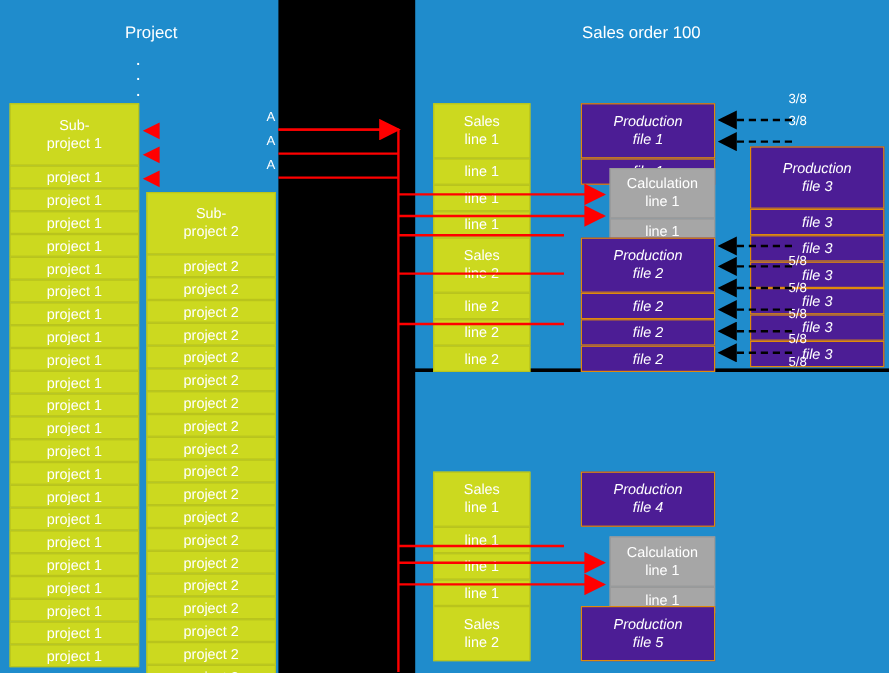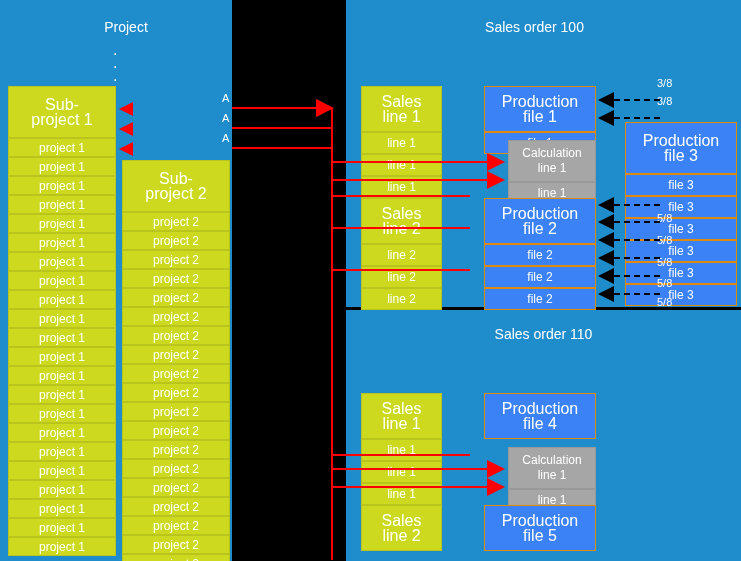--- a/index.html
+++ b/index.html
@@ -24,30 +24,30 @@
     width: 100%;
     text-align: center;
     color: #ffffff;
     font-size: 14px;
     font-family: "Liberation Sans", sans-serif;
   }
   .box {
     position: absolute;
     box-sizing: border-box;
     color: #ffffff;
-    font-size: 16px;
+    font-size: 12px;
     line-height: 15px;
     text-align: center;
     display: flex;
     align-items: center;
     justify-content: center;
     overflow: hidden;
   }
   .green { background: #ccd91f; border: 1px solid #b9c41c; }
-  .orange { background: #3b82f6; border: 1px solid #e08a0b; }
+  .orange { background: #4c1d95; border: 1px solid #e08a0b; font-style: italic; }
   .grey { background: #a6a6a6; border: 1px solid #999999; }
   .row-label {
     position: absolute;
     box-sizing: border-box;
     color: #ffffff;
     font-size: 12px;
     line-height: 14px;
     text-align: center;
     display: flex;
     align-items: center;
@@ -202,21 +202,20 @@
     </div>
   <div id="o100-frac-bottom">
       <div class="tiny" style="left: 657px; top: 212px;">5/8</div>
       <div class="tiny" style="left: 657px; top: 234px;">5/8</div>
       <div class="tiny" style="left: 657px; top: 256px;">5/8</div>
       <div class="tiny" style="left: 657px; top: 277px;">5/8</div>
       <div class="tiny" style="left: 657px; top: 296px;">5/8</div>
     </div>
 
   <div class="panel" style="left:346px; top:310px; width:395px; height:251px;"></div>
-  <div class="panel-title" style="left:346px; top:326px; width:395px;">Sales order 110</div>
 
   <div class="box green" style="left:361px; top:393px; width:81px; height:46px; white-space:pre-line;">Sales
 line 1</div>
   <div id="o110-sl1-rows">
       <div class="row-label green" style="left: 361px; top: 439px; width: 81px; height: 22px;">line 1</div>
       <div class="row-label green" style="left: 361px; top: 461px; width: 81px; height: 22px;">line 1</div>
       <div class="row-label green" style="left: 361px; top: 483px; width: 81px; height: 22px;">line 1</div>
     </div>
 
   <div class="box green" style="left:361px; top:505px; width:81px; height:46px; white-space:pre-line;">Sales

